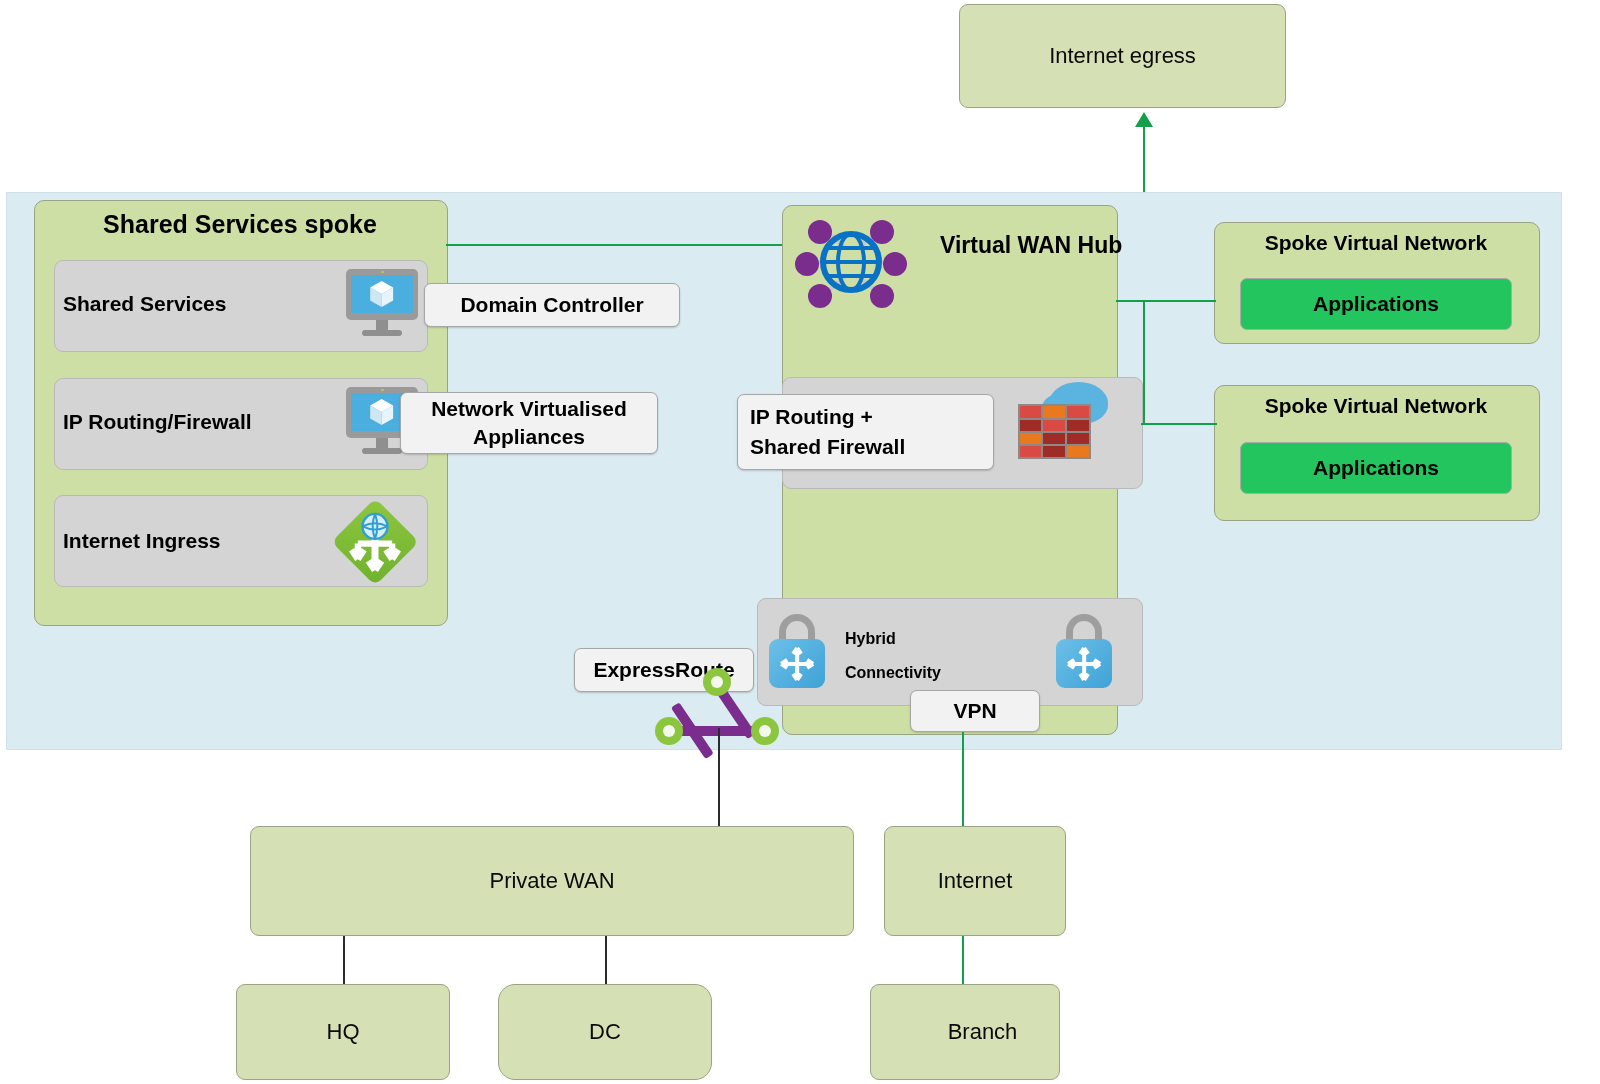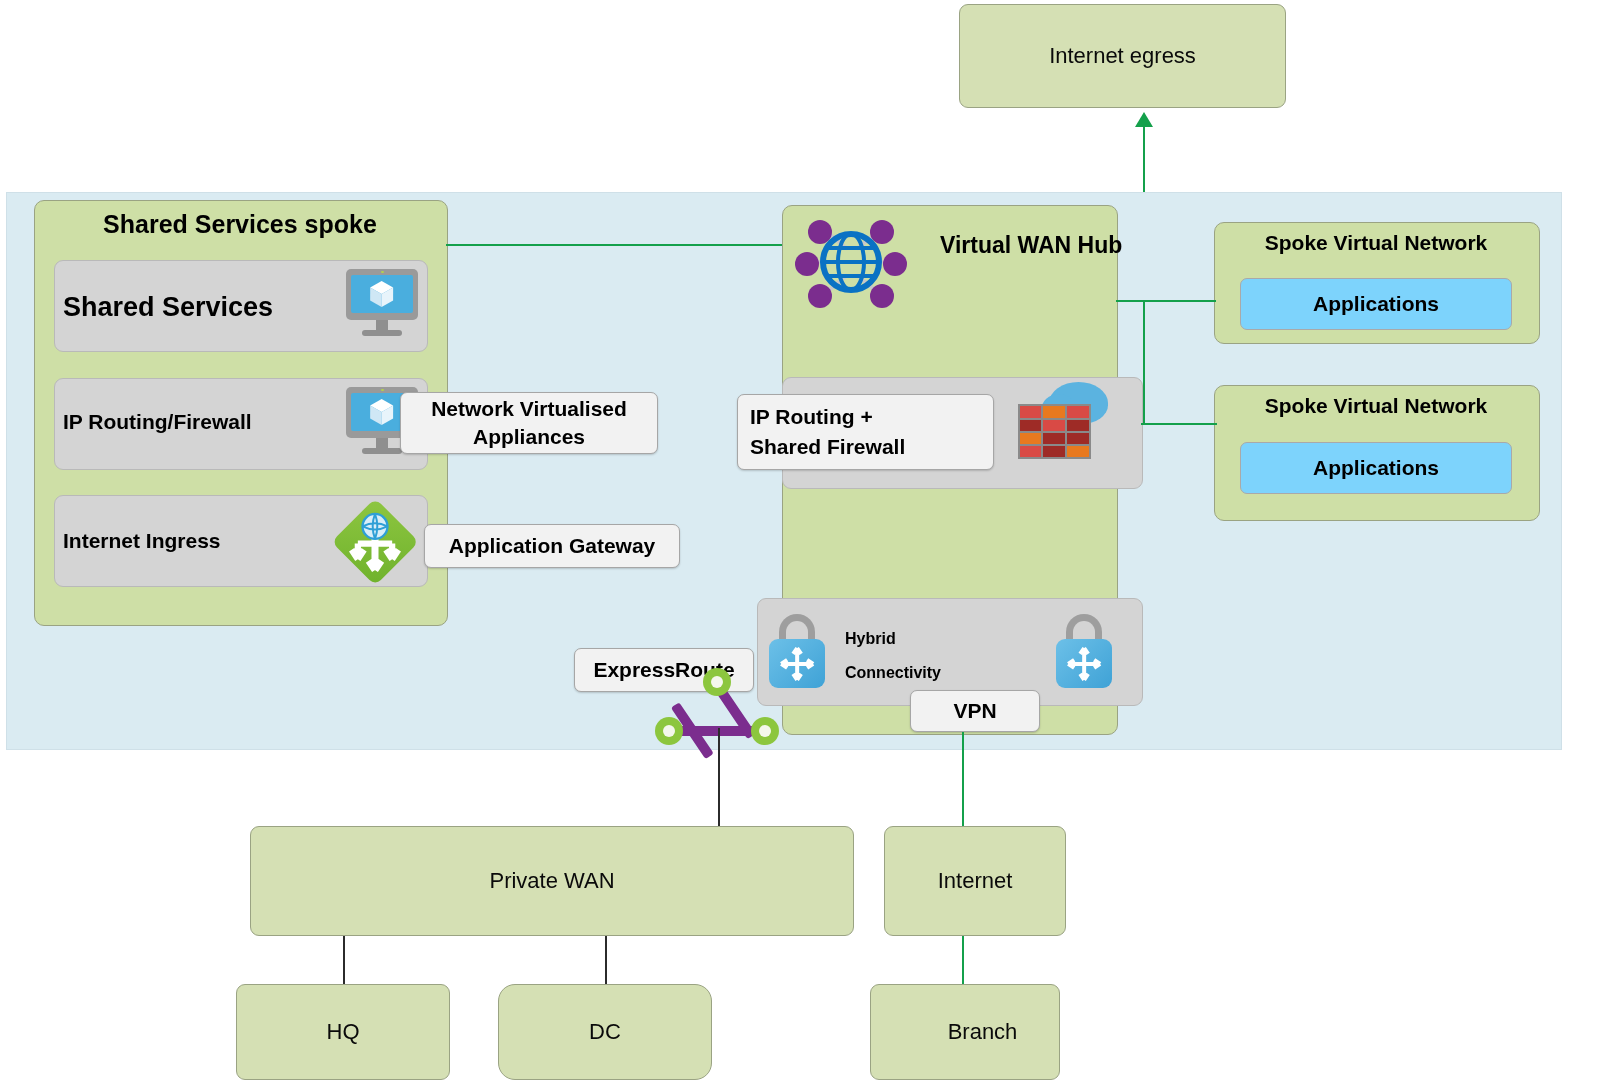--- a/index.html
+++ b/index.html
@@ -22,21 +22,21 @@
   }
   .grey-box{
     background:#d4d4d4;border:1px solid #b9b9b9;border-radius:9px;
   }
   .white-label{
     background:#f2f2f2;border:1px solid #a6a6a6;border-radius:7px;
     font-weight:bold;color:#000;
     box-shadow:0 1px 2px rgba(0,0,0,.18);
   }
   .white-inner{
-    background:#7dd3fc;border:1px solid #a9a9a9;border-radius:7px;
+    background:#22c55e;border:1px solid #a9a9a9;border-radius:7px;
     font-weight:bold;color:#000;
   }
   .plain-title{position:absolute;font-weight:bold;color:#000;}
 
   
   .conn{position:absolute;background:#14a04b;}
   .conn-black{position:absolute;background:#2b2b2b;}
 
   .arrow-up{
     position:absolute;width:0;height:0;
@@ -103,36 +103,39 @@
   </div>
   <div class="conn" style="left:1143px;top:125px;width:2px;height:200px;"></div>
   <div class="arrow-up" style="left:1135px;top:112px;"></div>
 
   <div class="blue-region" style="position:absolute;left:6px;top:192px;width:1554px;height:556px;"></div>
 
   <div class="green-panel" style="position:absolute;left:34px;top:200px;width:412px;height:424px;"></div>
   <div class="plain-title" style="left:34px;top:210px;width:412px;text-align:center;font-size:25px;">Shared Services spoke</div>
 
   <div class="grey-box" style="position:absolute;left:54px;top:260px;width:372px;height:90px;"></div>
-  <div class="plain-title" style="left:63px;top:292px;font-size:27px;">Shared Services</div>
+  <div class="plain-title" style="left:63px;top:292px;font-size:21px;">Shared Services</div>
   <div class="icon" style="left:344px;top:268px;width:76px;height:74px;">
     <div class="vm-ic">
       <div class="vm-screen">
           <div class="vm-led"></div>
         <div class="vm-inner">
           <svg viewBox="0 0 100 100" width="100%" height="100%" style="display:block">
             <polygon points="50,16 80,33 50,50 20,33" fill="#ffffff"></polygon>
             <polygon points="20,33 50,50 50,84 20,67" fill="#cfe7f5"></polygon>
             <polygon points="80,33 80,67 50,84 50,50" fill="#e8f4fb"></polygon>
           </svg>
         </div>
       </div>
       <div class="vm-neck"></div>
         <div class="vm-base"></div>
     </div>
+  </div>
+  <div class="box white-label" style="left:424px;top:283px;width:256px;height:44px;font-size:21px;">
+    <span>Domain Controller</span>
   </div>
 
   <div class="grey-box" style="position:absolute;left:54px;top:378px;width:372px;height:90px;"></div>
   <div class="plain-title" style="left:63px;top:410px;font-size:21px;">IP Routing/Firewall</div>
   <div class="icon" style="left:344px;top:386px;width:76px;height:74px;">
     <div class="vm-ic">
       <div class="vm-screen">
           <div class="vm-led"></div>
         <div class="vm-inner">
           <svg viewBox="0 0 100 100" width="100%" height="100%" style="display:block">
@@ -158,23 +161,20 @@
       <svg viewBox="0 0 100 100" width="100%" height="100%" style="position:absolute;left:0;top:0">
         <path d="M50 44 L50 86 M50 86 L42 74 M50 86 L58 74" stroke="#ffffff" stroke-width="9" fill="none" stroke-linecap="butt"></path>
         <path d="M28 52 L28 72 M28 72 L20 60 M28 72 L36 60" stroke="#ffffff" stroke-width="8" fill="none"></path>
         <path d="M72 52 L72 72 M72 72 L64 60 M72 72 L80 60" stroke="#ffffff" stroke-width="8" fill="none"></path>
         <path d="M28 52 L50 52 L72 52" stroke="#ffffff" stroke-width="8" fill="none"></path>
         <circle cx="50" cy="30" r="16" fill="#d9eef8"></circle>
         <circle cx="50" cy="30" r="16" fill="none" stroke="#2e9fd6" stroke-width="3"></circle>
         <path d="M34 30 Q50 22 66 30 M34 30 Q50 38 66 30 M50 14 Q44 30 50 46 M50 14 Q56 30 50 46" stroke="#2e9fd6" stroke-width="2.5" fill="none"></path>
       </svg>
     </div>
-  </div>
-  <div class="box white-label" style="left:424px;top:524px;width:256px;height:44px;font-size:21px;">
-    <span>Application Gateway</span>
   </div>
 
   <div class="conn" style="left:446px;top:244px;width:340px;height:2px;"></div>
 
   <div class="green-panel" style="position:absolute;left:782px;top:205px;width:334px;height:528px;"></div>
 
   <div class="hub" style="left:795px;top:212px;width:112px;height:100px;">
     <div class="hub-spoke" style="left:22px;top:24px;width:34px;transform:rotate(40deg);"></div>
     <div class="hub-spoke" style="left:58px;top:24px;width:34px;transform:rotate(-40deg);"></div>
     <div class="hub-spoke" style="left:14px;top:48px;width:30px;"></div>

